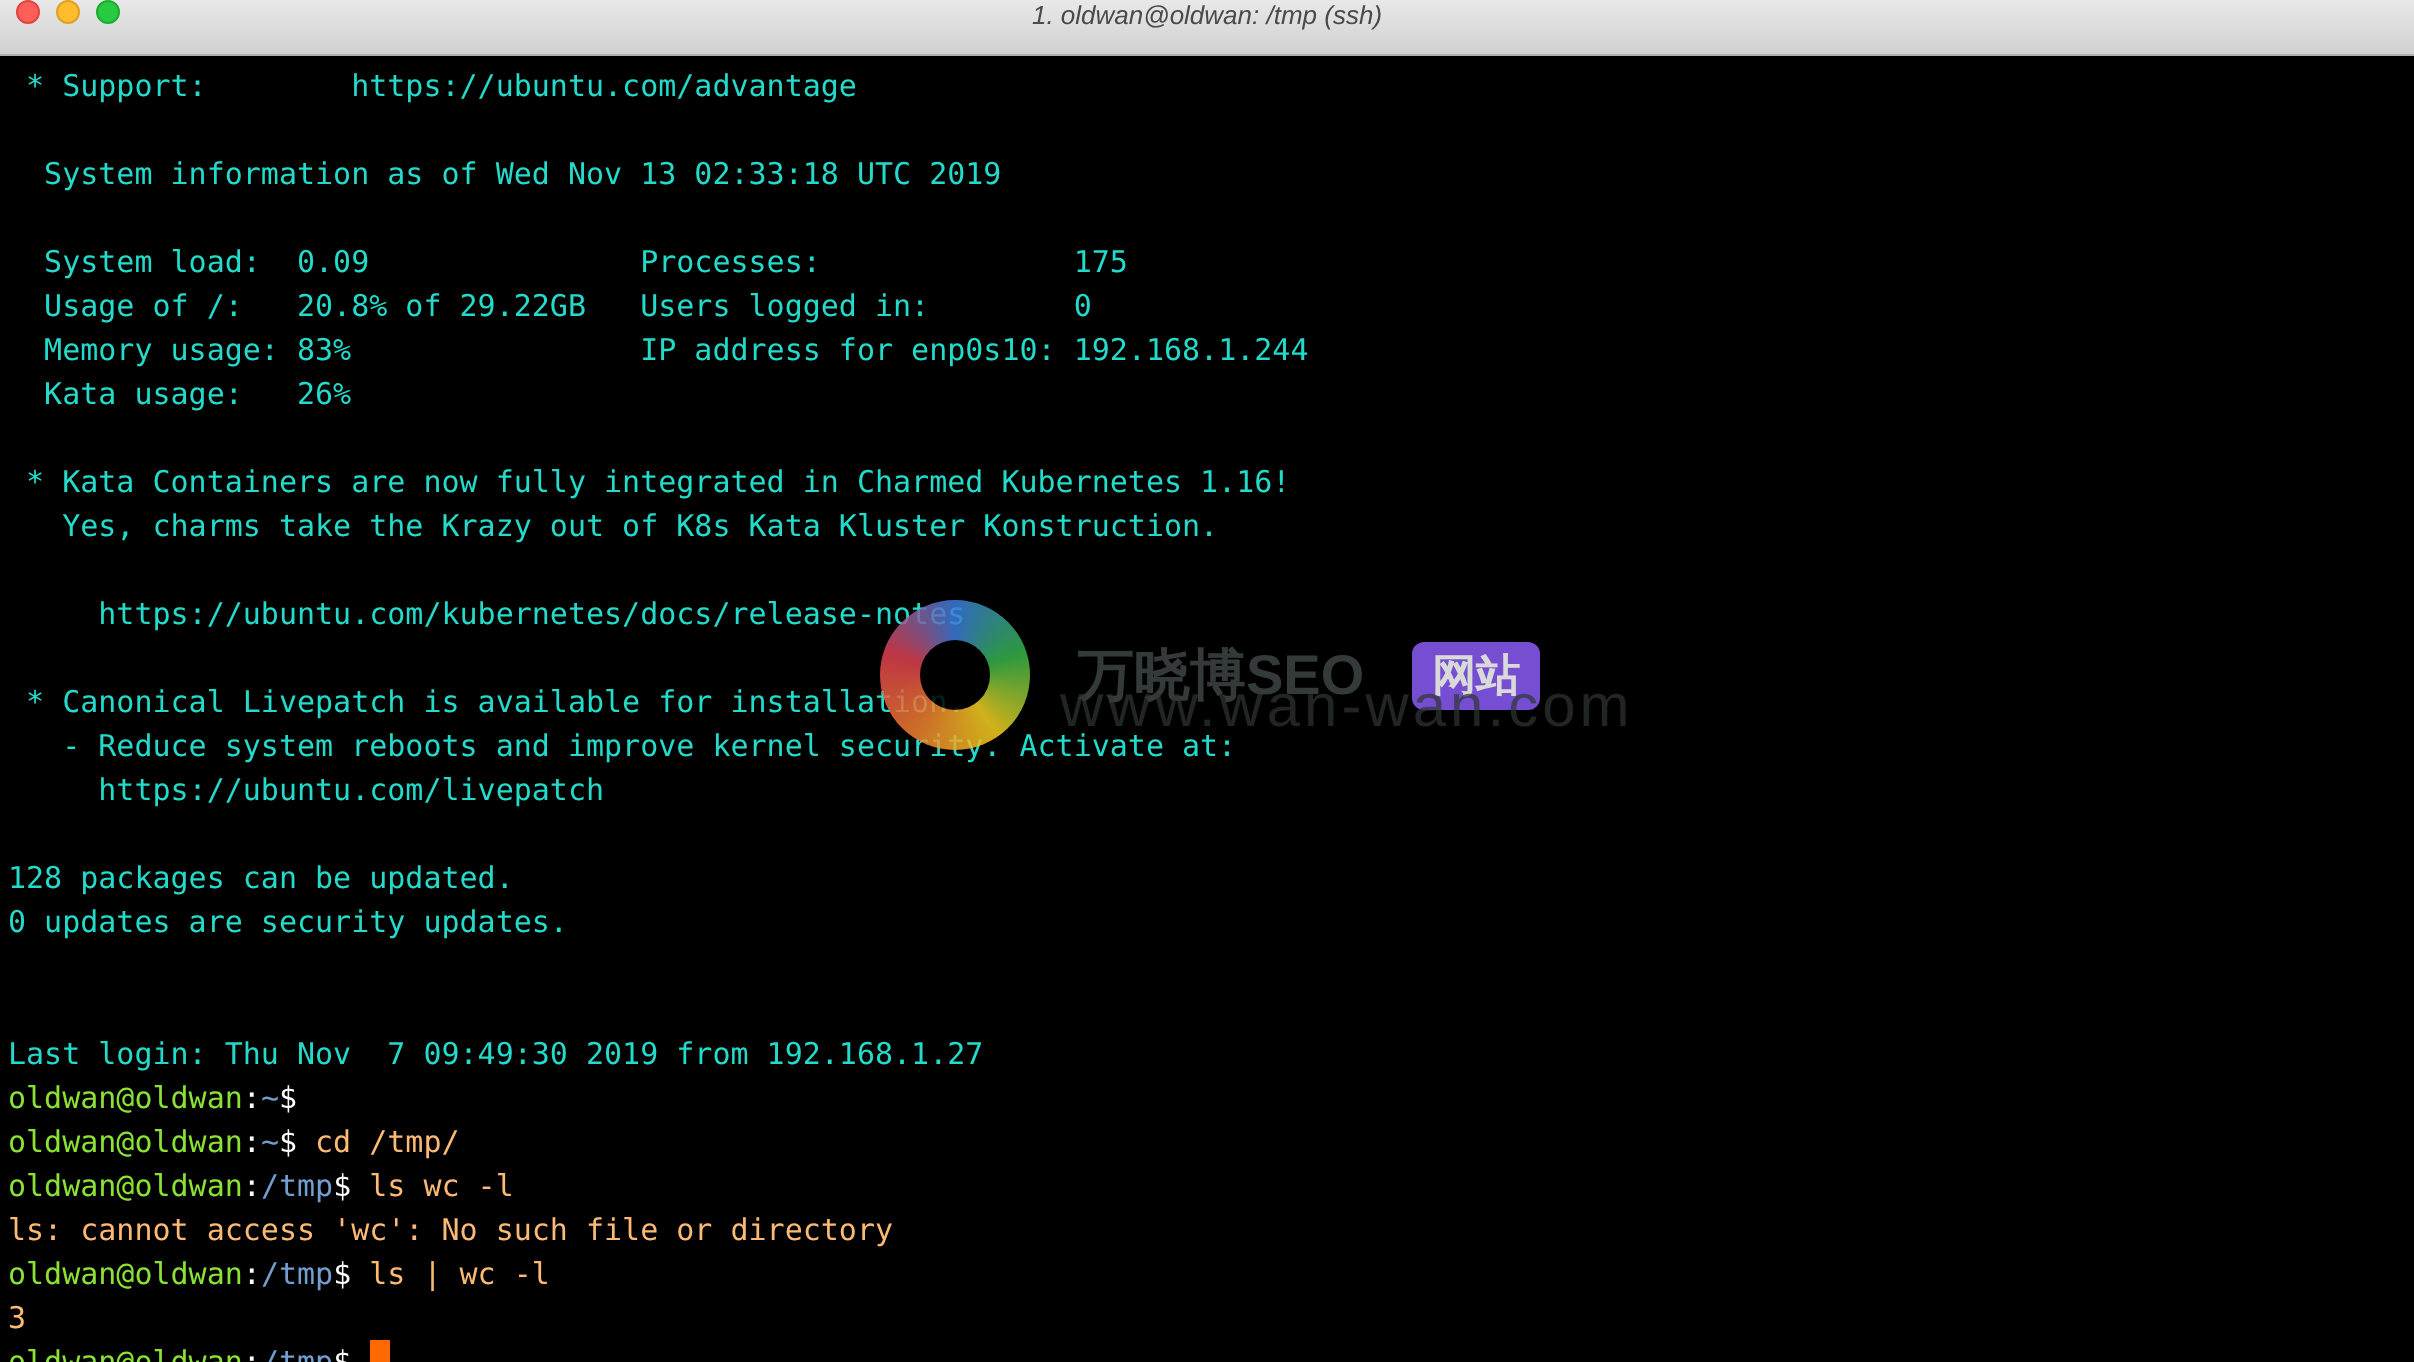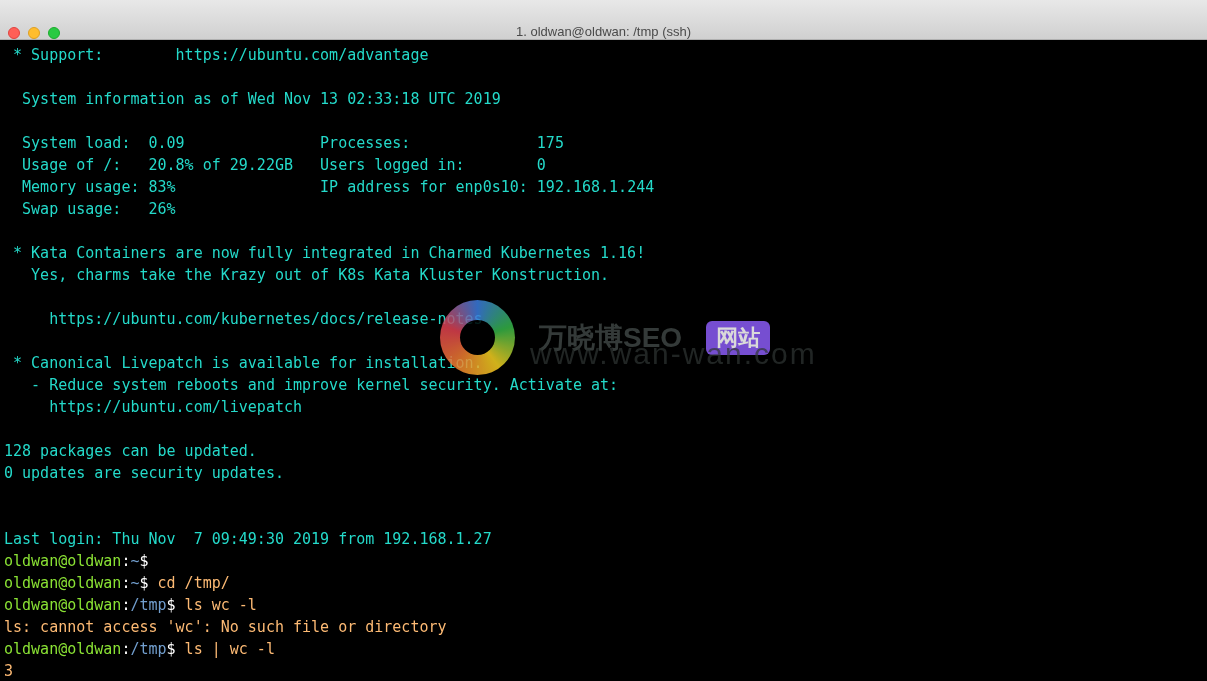--- a/index.html
+++ b/index.html
@@ -14,26 +14,27 @@
       font-family: "Menlo", "Monaco", "Consolas", monospace;
       overflow: hidden;
     }
     .window {
       width: 100%;
       height: 100%;
       display: flex;
       flex-direction: column;
     }
     .titlebar {
-      height: 40px;
+      height: 28px;
       background: linear-gradient(to bottom, #e8e8e8, #d0d0d0);
       border-bottom: 1px solid #b0b0b0;
       display: flex;
-      align-items: flex-end;
+      align-items: flex-start;
       position: relative;
+      font-style: italic;
     }
     .traffic-lights {
       display: flex;
       gap: 8px;
       padding-left: 8px;
     }
     .light {
       width: 12px;
       height: 12px;
       border-radius: 50%;
@@ -137,21 +138,21 @@
     </div>
     <div class="title">1. oldwan@oldwan: /tmp (ssh)</div>
   </div>
   <div class="terminal"><span> * Support:        </span><span>https://ubuntu.com/advantage</span>
 
 <span>  System information as of Wed Nov 13 02:33:18 UTC 2019</span>
 
 <span>  System load:  </span><span>0.09</span>               <span>Processes:           </span>   <span>175</span>
 <span>  Usage of /:   </span><span>20.8% of 29.22GB</span>   <span>Users logged in:     </span>   <span>0</span>
 <span>  Memory usage: </span><span>83%</span>                <span>IP address for enp0s10: </span><span>192.168.1.244</span>
-<span>  Swap usage:   </span><span>26%</span>
+<span>  Kata usage:   </span><span>26%</span>
 
 <span> * Kata Containers are now fully integrated in Charmed Kubernetes 1.16!</span>
 <span>   Yes, charms take the Krazy out of K8s Kata Kluster Konstruction.</span>
 
 <span>     https://ubuntu.com/kubernetes/docs/release-notes</span>
 
 <span> * Canonical Livepatch is available for installation.</span>
 <span>   - Reduce system reboots and improve kernel security. Activate at:</span>
 <span>     https://ubuntu.com/livepatch</span>
 

